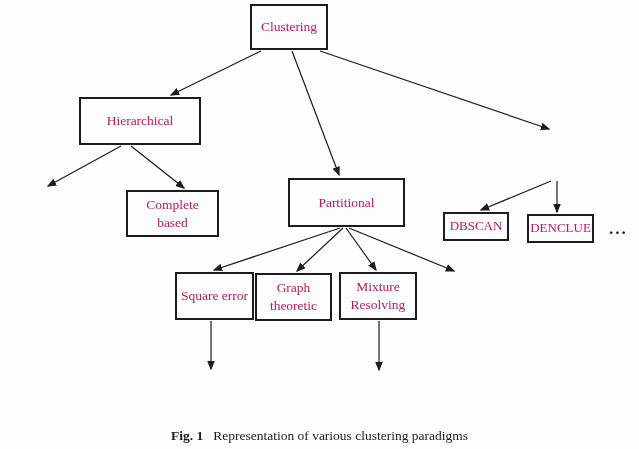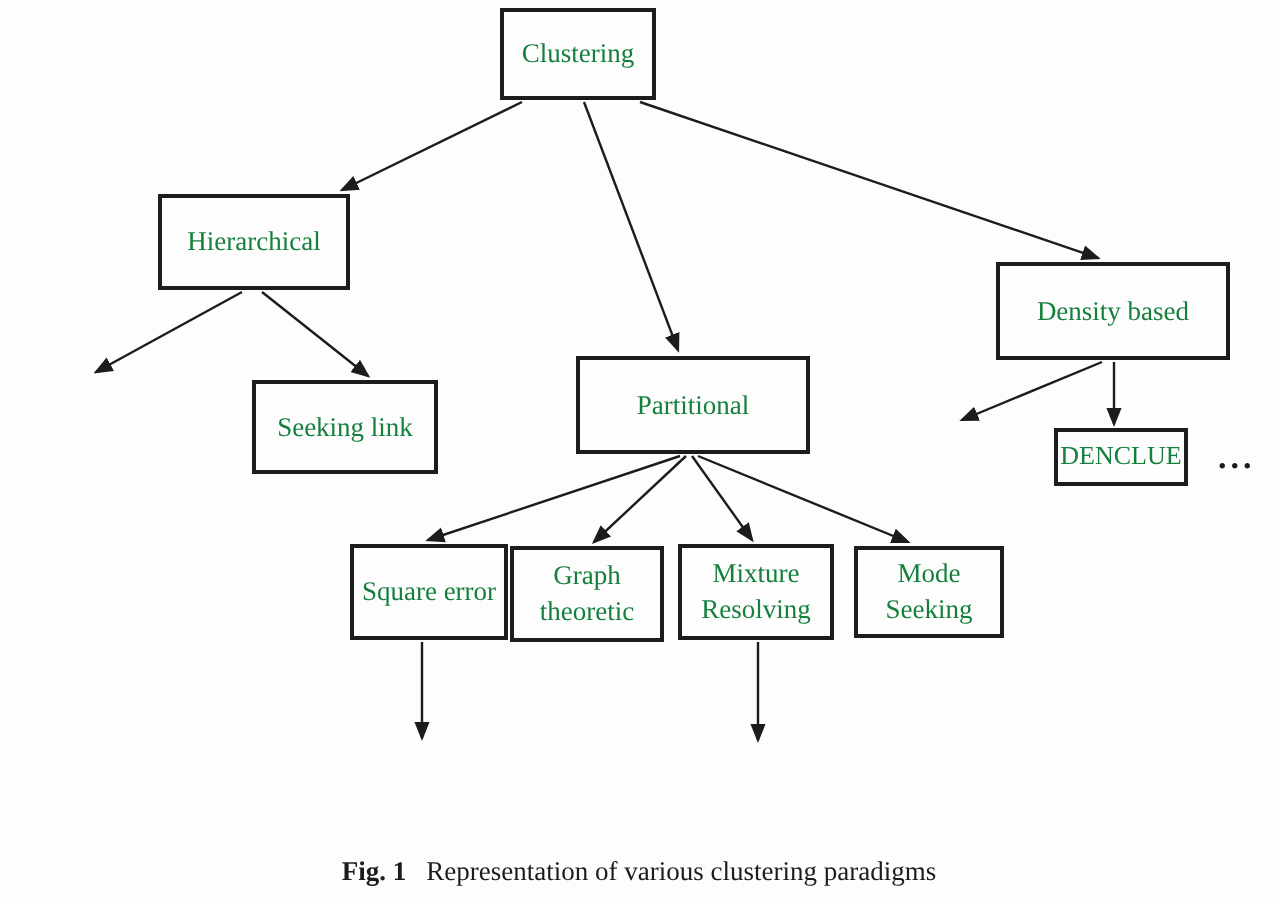--- a/index.html
+++ b/index.html
@@ -11,21 +11,21 @@
     overflow:hidden;
   }
   .edges{position:absolute;left:0;top:0;z-index:1;}
   .edges line{stroke:#1c1c1c;stroke-width:1.2;}
   .node{
     position:absolute;z-index:2;
     background:#fdfdfd;
     border:2px solid #1c1c1c;
     display:flex;align-items:center;justify-content:center;
     text-align:center;
-    color:#15803d;
+    color:#be185d;
     font-size:13.5px;
     line-height:1.3;
     box-sizing:border-box;
     padding:2px 3px;
   }
   .node.small{font-size:13px;padding:1px 2px;}
   .ellipsis{
     position:absolute;z-index:2;
     color:#1c1c1c;
     font-weight:bold;
@@ -64,59 +64,56 @@
     <line x1="551" y1="181" x2="481" y2="210" marker-end="url(#arrow)"></line>
     <line x1="557" y1="181" x2="557" y2="212" marker-end="url(#arrow)"></line>
     <line x1="211" y1="321" x2="211" y2="369" marker-end="url(#arrow)"></line>
     <line x1="379" y1="321" x2="379" y2="370" marker-end="url(#arrow)"></line>
   </svg>
 
   <div class="node" style="left:250px;top:4px;width:78px;height:46px">
     <span>Clustering</span>
   </div>
 
-  <div class="node" style="left:79px;top:97px;width:96px;height:48px">
+  <div class="node" style="left:79px;top:97px;width:122px;height:48px">
     <span>Hierarchical</span>
   </div>
 
   <div class="node" style="left:288px;top:178px;width:117px;height:49px">
     <span>Partitional</span>
   </div>
 
-  <div class="node" style="left:498px;top:131px;width:117px;height:49px">
-    <span>Density based</span>
-  </div>
 
 
   <div class="node" style="left:126px;top:190px;width:93px;height:47px">
-    <span>Seeking link</span>
+    <span>Complete based</span>
   </div>
 
+  <div class="node small" style="left:443px;top:212px;width:66px;height:29px">
+    <span>DBSCAN</span>
+  </div>
 
   <div class="node small" style="left:527px;top:214px;width:67px;height:29px">
     <span>DENCLUE</span>
   </div>
 
   <div class="ellipsis" style="left:609px;top:219px">...</div>
 
   <div class="node" style="left:175px;top:272px;width:79px;height:48px">
     <span>Square error</span>
   </div>
 
   <div class="node" style="left:255px;top:273px;width:77px;height:48px">
     <span>Graph theoretic</span>
   </div>
 
   <div class="node" style="left:339px;top:272px;width:78px;height:48px">
     <span>Mixture Resolving</span>
   </div>
 
-  <div class="node" style="left:427px;top:273px;width:75px;height:46px">
-    <span>Mode Seeking</span>
-  </div>
 
 
 
   <div class="caption">
     <b>Fig. 1</b><span>Representation of various clustering paradigms</span>
   </div>
 
 </div>
 
 </body></html>

